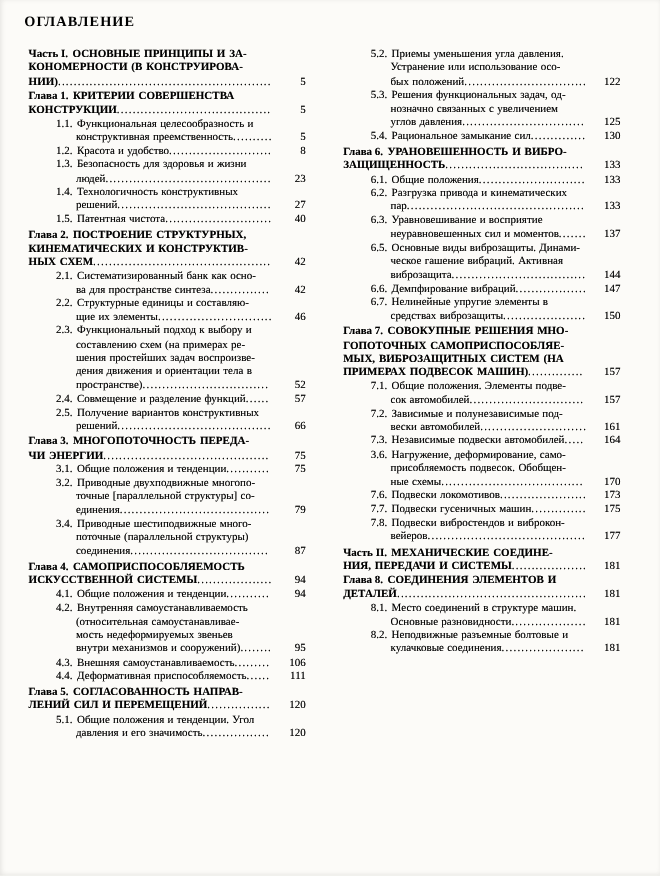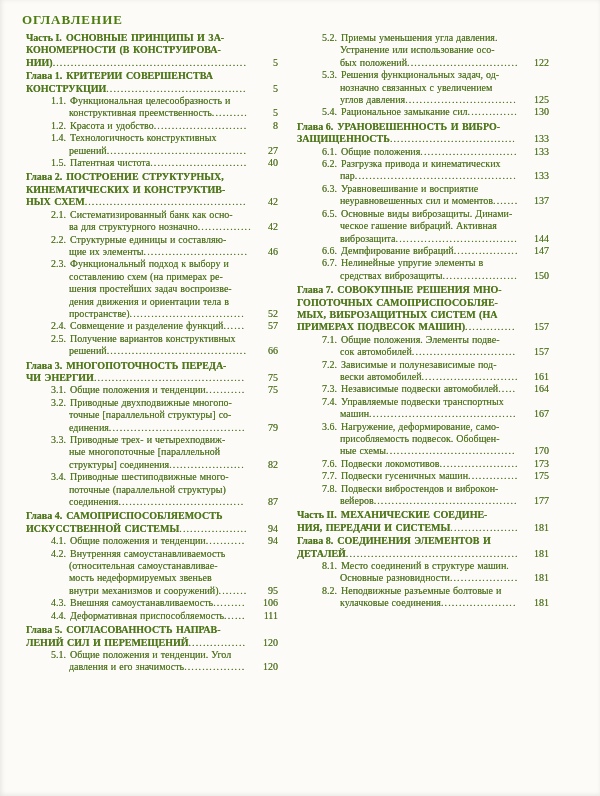--- a/index.html
+++ b/index.html
@@ -1,30 +1,30 @@
 <!DOCTYPE html>
 <html><head>
 <meta charset="utf-8">
 <style>
   html, body { margin: 0; padding: 0; background: #f4f3f0; }
   .scan-page {
     position: relative;
     width: 600px;
     height: 796px;
     background: #fcfbf8;
-    color: #4d7c0f;
+    color: #000000;
     font-family: "Liberation Serif", "DejaVu Serif", serif;
     overflow: hidden;
     box-shadow: inset 2px 0 5px rgba(0,0,0,0.06), inset 0 -2px 5px rgba(0,0,0,0.04);
   }
   .title {
     position: absolute; left: 22px; top: 12px; margin: 0;
     font-size: 13px; font-weight: bold; letter-spacing: 1px;
   }
-  .columns { position: absolute; left: 26px; top: 32px; display: flex; gap: 19px; }
+  .columns { position: absolute; left: 26px; top: 44px; display: flex; gap: 34px; }
   .col { width: 252px; }
   .entry {
     position: relative;
     font-size: 10px;
     line-height: 12.4px;
     text-shadow: 0 0 0.4px rgba(25,25,25,0.55);
   }
   .entry .body { display: block; }
   .entry .text { white-space: pre; word-spacing: 0.5px; }
   .entry .num { margin-right: 4px; }
@@ -59,37 +59,42 @@
         <div class="entry section">
           <span class="body"><span class="num">1.1.</span><span class="text">Функциональная целесообразность и
 конструктивная преемственность</span><span class="leader">..........</span></span>
           <span class="pageno">5</span>
         </div>
         <div class="entry section">
           <span class="body"><span class="num">1.2.</span><span class="text">Красота и удобство</span><span class="leader">..........................</span></span>
           <span class="pageno">8</span>
         </div>
         <div class="entry section">
+          <span class="body"><span class="num">1.3.</span><span class="text">Безопасность для здоровья и жизни
+людей</span><span class="leader">..........................................</span></span>
+          <span class="pageno">23</span>
+        </div>
+        <div class="entry section">
           <span class="body"><span class="num">1.4.</span><span class="text">Технологичность конструктивных
 решений</span><span class="leader">.......................................</span></span>
           <span class="pageno">27</span>
         </div>
         <div class="entry section">
           <span class="body"><span class="num">1.5.</span><span class="text">Патентная чистота</span><span class="leader">...........................</span></span>
           <span class="pageno">40</span>
         </div>
         <div class="entry chapter">
           <span class="body"><span class="num">Глава 2.</span><span class="text">ПОСТРОЕНИЕ СТРУКТУРНЫХ,
 КИНЕМАТИЧЕСКИХ И КОНСТРУКТИВ-
 НЫХ СХЕМ</span><span class="leader">.............................................</span></span>
           <span class="pageno">42</span>
         </div>
         <div class="entry section">
           <span class="body"><span class="num">2.1.</span><span class="text">Систематизированный банк как осно-
-ва для структурного нозначно</span><span class="leader">...............</span></span>
+ва для пространстве синтеза</span><span class="leader">...............</span></span>
           <span class="pageno">42</span>
         </div>
         <div class="entry section">
           <span class="body"><span class="num">2.2.</span><span class="text">Структурные единицы и составляю-
 щие их элементы</span><span class="leader">.............................</span></span>
           <span class="pageno">46</span>
         </div>
         <div class="entry section">
           <span class="body"><span class="num">2.3.</span><span class="text">Функциональный подход к выбору и
 составлению схем (на примерах ре-
@@ -116,26 +121,20 @@
           <span class="body"><span class="num">3.1.</span><span class="text">Общие положения и тенденции</span><span class="leader">...........</span></span>
           <span class="pageno">75</span>
         </div>
         <div class="entry section">
           <span class="body"><span class="num">3.2.</span><span class="text">Приводные двухподвижные многопо-
 точные [параллельной структуры] со-
 единения</span><span class="leader">......................................</span></span>
           <span class="pageno">79</span>
         </div>
         <div class="entry section">
-          <span class="body"><span class="num">3.3.</span><span class="text">Приводные трех- и четырехподвиж-
-ные многопоточные [параллельной
-структуры] соединения</span><span class="leader">.....................</span></span>
-          <span class="pageno">82</span>
-        </div>
-        <div class="entry section">
           <span class="body"><span class="num">3.4.</span><span class="text">Приводные шестиподвижные много-
 поточные (параллельной структуры)
 соединения</span><span class="leader">...................................</span></span>
           <span class="pageno">87</span>
         </div>
         <div class="entry chapter">
           <span class="body"><span class="num">Глава 4.</span><span class="text">САМОПРИСПОСОБЛЯЕМОСТЬ
 ИСКУССТВЕННОЙ СИСТЕМЫ</span><span class="leader">...................</span></span>
           <span class="pageno">94</span>
         </div>
@@ -235,25 +234,20 @@
         <div class="entry section">
           <span class="body"><span class="num">7.2.</span><span class="text">Зависимые и полунезависимые под-
 вески автомобилей</span><span class="leader">...........................</span></span>
           <span class="pageno">161</span>
         </div>
         <div class="entry section">
           <span class="body"><span class="num">7.3.</span><span class="text">Независимые подвески автомобилей</span><span class="leader">.....</span></span>
           <span class="pageno">164</span>
         </div>
         <div class="entry section">
-          <span class="body"><span class="num">7.4.</span><span class="text">Управляемые подвески транспортных
-машин</span><span class="leader">.........................................</span></span>
-          <span class="pageno">167</span>
-        </div>
-        <div class="entry section">
           <span class="body"><span class="num">3.6.</span><span class="text">Нагружение, деформирование, само-
 присобляемость подвесок. Обобщен-
 ные схемы</span><span class="leader">....................................</span></span>
           <span class="pageno">170</span>
         </div>
         <div class="entry section">
           <span class="body"><span class="num">7.6.</span><span class="text">Подвески локомотивов</span><span class="leader">......................</span></span>
           <span class="pageno">173</span>
         </div>
         <div class="entry section">

